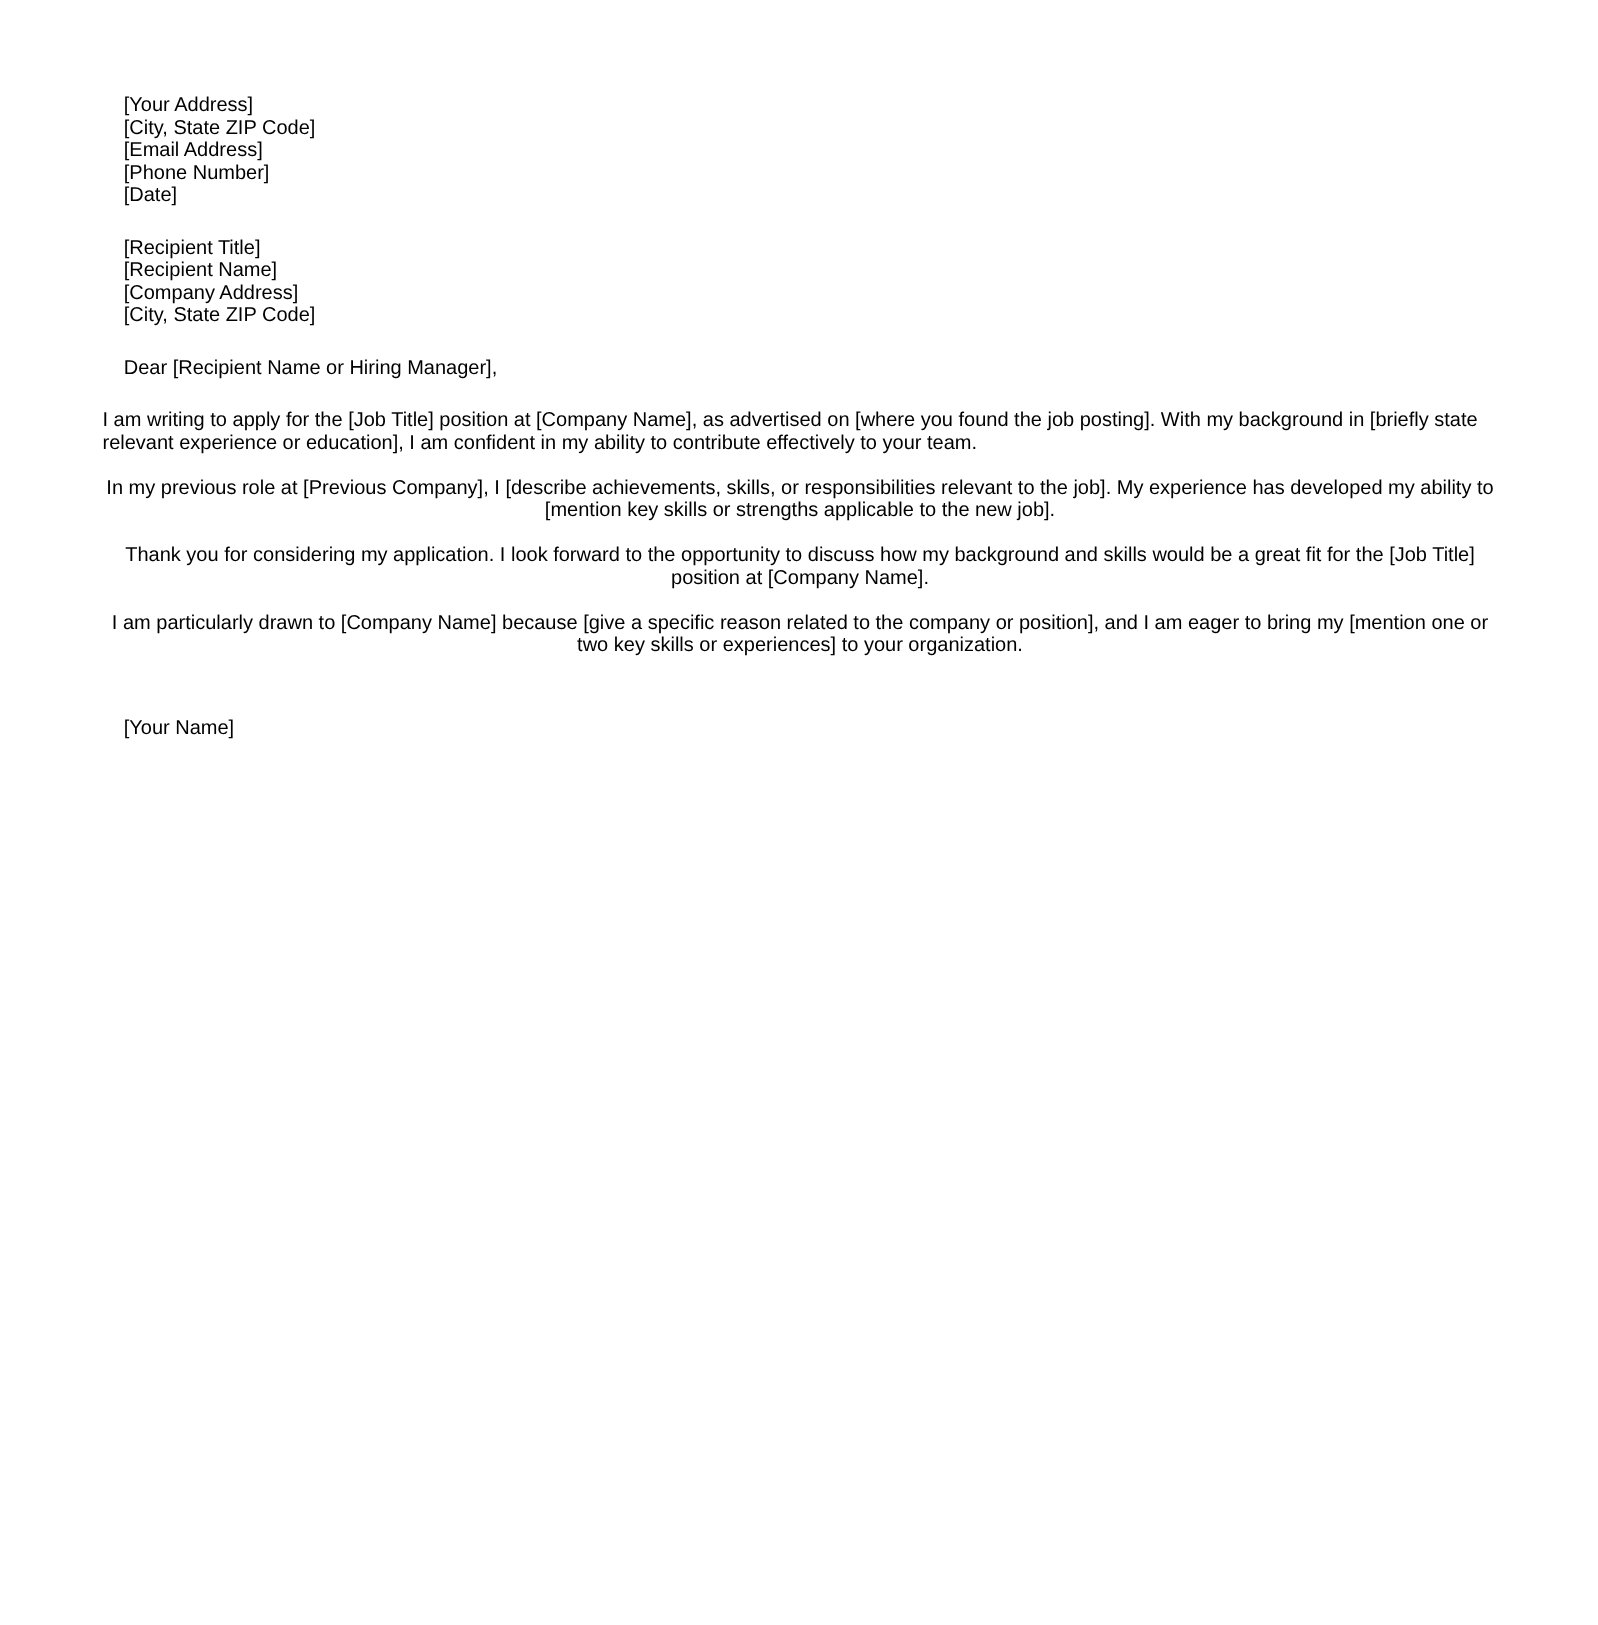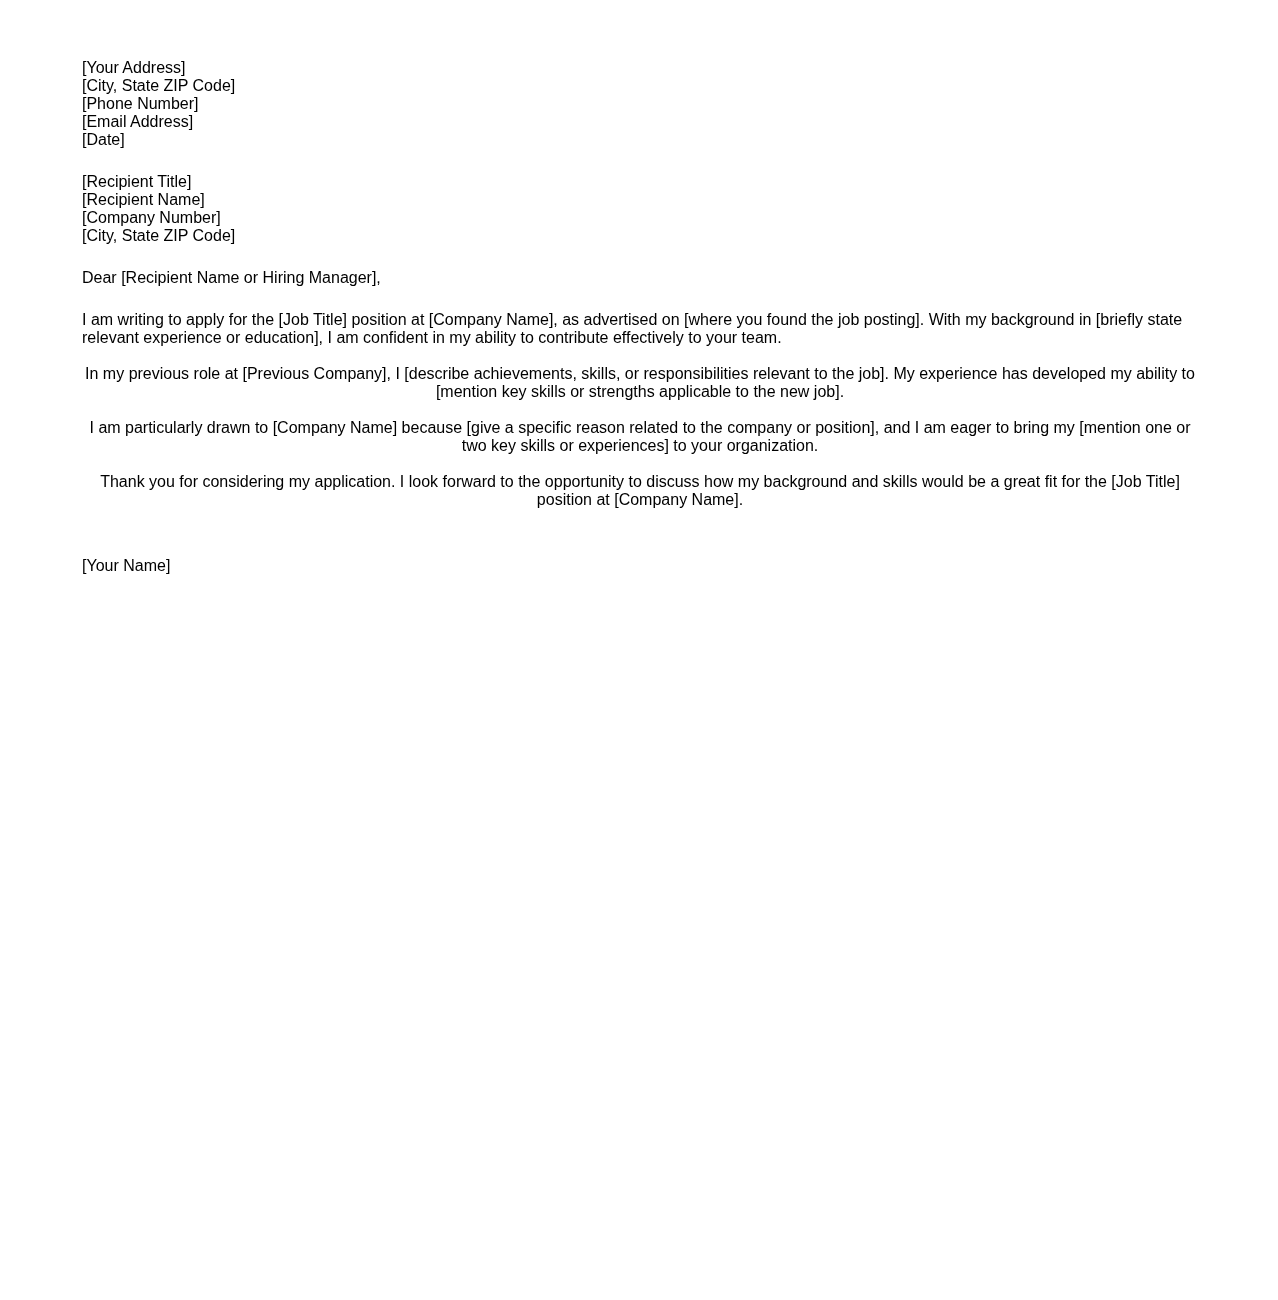--- a/index.html
+++ b/index.html
@@ -16,58 +16,58 @@
     line-height: 18px;
     color: #000000;
   }
   .page {
     position: absolute;
     left: 82px;
     top: 59px;
     width: 1116px;
   }
   .block {
-    margin: 0;
+    margin: 17px;
   }
   .line {
     display: block;
     white-space: nowrap;
   }
   .gap-24 { margin-top: 24px; }
   .para { margin: 0; }
   .para + .para { margin-top: 18px; text-align: center; }
   .body-wrap { margin-top: 24px; }
   .closing { margin-top: 24px; }
   .signature { margin-top: 48px; }
 </style>
 </head>
 <body>
 
 <div class="page">
 
   <div class="block">
     <span class="line">[Your Address]</span>
     <span class="line">[City, State ZIP Code]</span>
+    <span class="line">[Email Address]</span>
     <span class="line">[Phone Number]</span>
-    <span class="line">[Email Address]</span>
     <span class="line">[Date]</span>
   </div>
 
   <div class="block gap-24">
     <span class="line">[Recipient Title]</span>
     <span class="line">[Recipient Name]</span>
-    <span class="line">[Company Number]</span>
+    <span class="line">[Company Address]</span>
     <span class="line">[City, State ZIP Code]</span>
   </div>
 
   <p class="block gap-24">Dear [Recipient Name or Hiring Manager],</p>
 
   <div class="body-wrap">
     <p class="para">I am writing to apply for the [Job Title] position at [Company Name], as advertised on [where you found the job posting]. With my background in [briefly state relevant experience or education], I am confident in my ability to contribute effectively to your team.</p>
     <p class="para">In my previous role at [Previous Company], I [describe achievements, skills, or responsibilities relevant to the job]. My experience has developed my ability to [mention key skills or strengths applicable to the new job].</p>
+    <p class="para">Thank you for considering my application. I look forward to the opportunity to discuss how my background and skills would be a great fit for the [Job Title] position at [Company Name].</p>
     <p class="para">I am particularly drawn to [Company Name] because [give a specific reason related to the company or position], and I am eager to bring my [mention one or two key skills or experiences] to your organization.</p>
-    <p class="para">Thank you for considering my application. I look forward to the opportunity to discuss how my background and skills would be a great fit for the [Job Title] position at [Company Name].</p>
   </div>
 
 
   <p class="block signature">[Your Name]</p>
 
 </div>
 
 </body></html>

